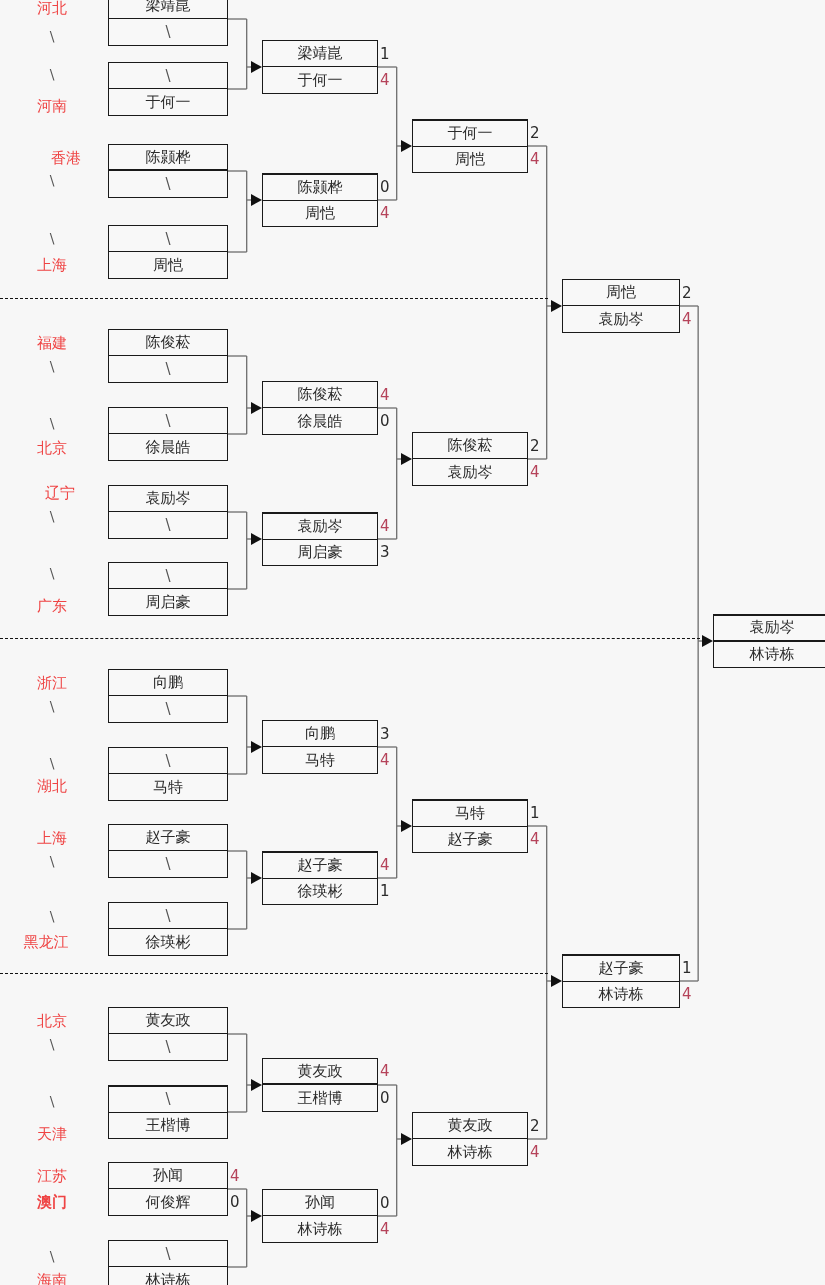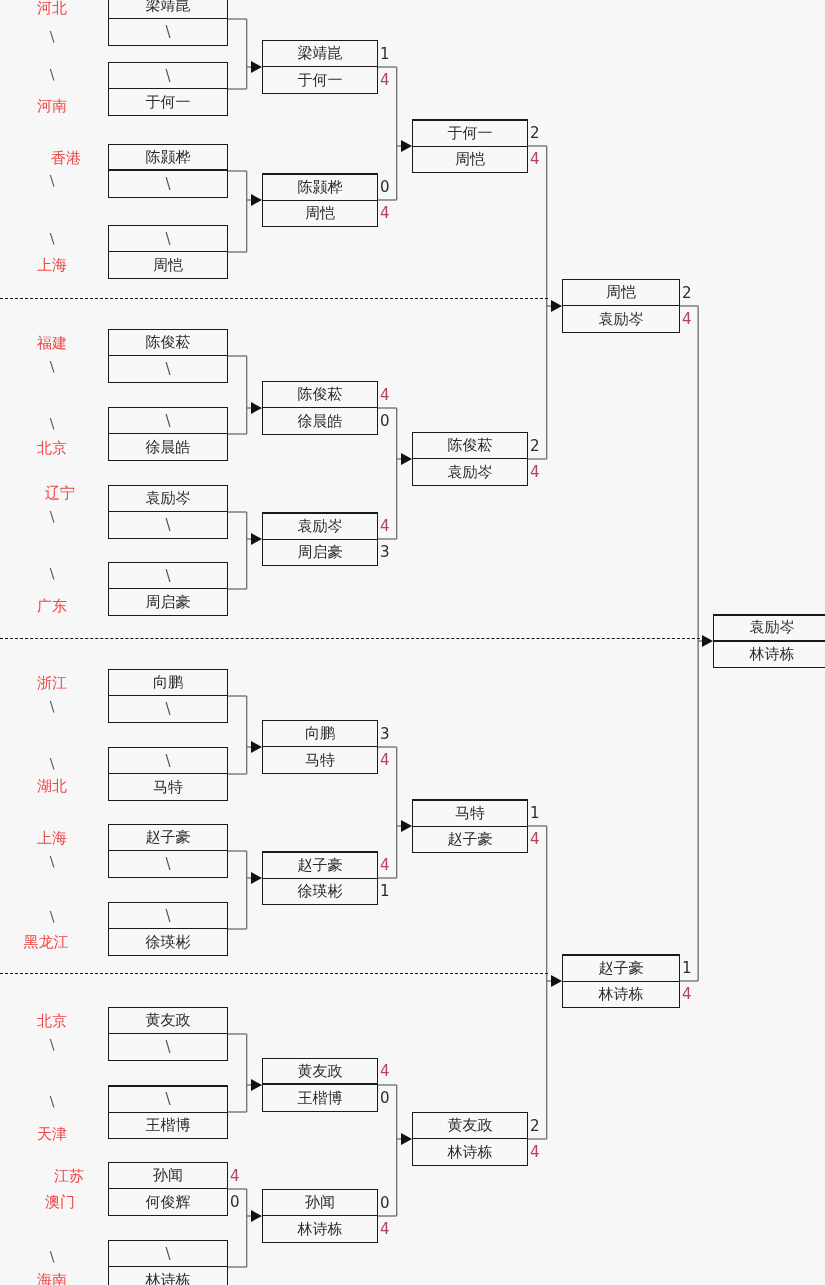--- a/index.html
+++ b/index.html
@@ -100,22 +100,22 @@
       <div class="slash" style="left: 20px; top: 755px;">\</div>
       <div class="prov" style="left: 20px; top: 778px;">湖北</div>
       <div class="prov" style="left: 20px; top: 830px;">上海</div>
       <div class="slash" style="left: 20px; top: 853px;">\</div>
       <div class="slash" style="left: 20px; top: 908px;">\</div>
       <div class="prov" style="left: 14px; top: 934px;">黑龙江</div>
       <div class="prov" style="left: 20px; top: 1013px;">北京</div>
       <div class="slash" style="left: 20px; top: 1036px;">\</div>
       <div class="slash" style="left: 20px; top: 1093px;">\</div>
       <div class="prov" style="left: 20px; top: 1118px; margin-top: 8px;">天津</div>
-      <div class="prov" style="left: 20px; top: 1168px; text-align: right;">江苏</div>
-      <div class="prov" style="left: 28px; top: 1194px;">澳门</div>
+      <div class="prov" style="left: 20px; top: 1168px;">江苏</div>
+      <div class="prov" style="left: 20px; top: 1194px; font-weight: bold;">澳门</div>
       <div class="slash" style="left: 20px; top: 1248px;">\</div>
       <div class="prov" style="left: 20px; top: 1272px;">海南</div>
     </div>
 
   <svg id="wires" width="825" height="1285" style="position:absolute;left:0;top:0;">
       <line x1="228" y1="19" x2="246.7" y2="19" stroke="#6d6d6d" stroke-width="1.3"></line>
       <line x1="228" y1="89" x2="246.7" y2="89" stroke="#6d6d6d" stroke-width="1.3"></line>
       <line x1="246.7" y1="19" x2="246.7" y2="89" stroke="#6d6d6d" stroke-width="1.3"></line>
       <line x1="246.7" y1="67" x2="251" y2="67" stroke="#6d6d6d" stroke-width="1.3"></line>
       <polygon points="251,61 262,67 251,73" fill="#111"></polygon>

